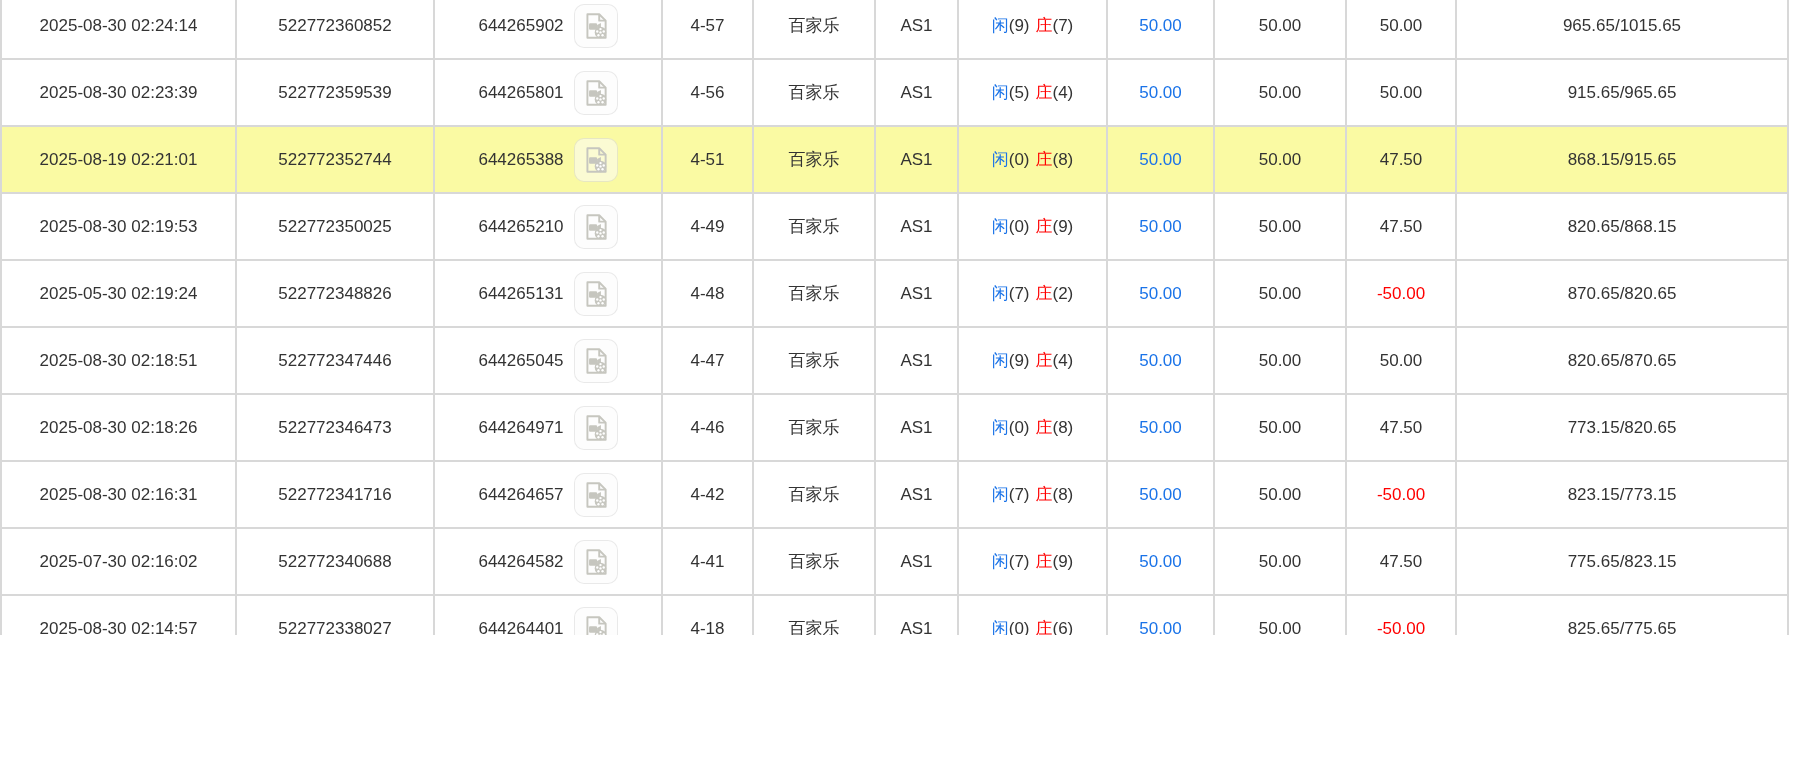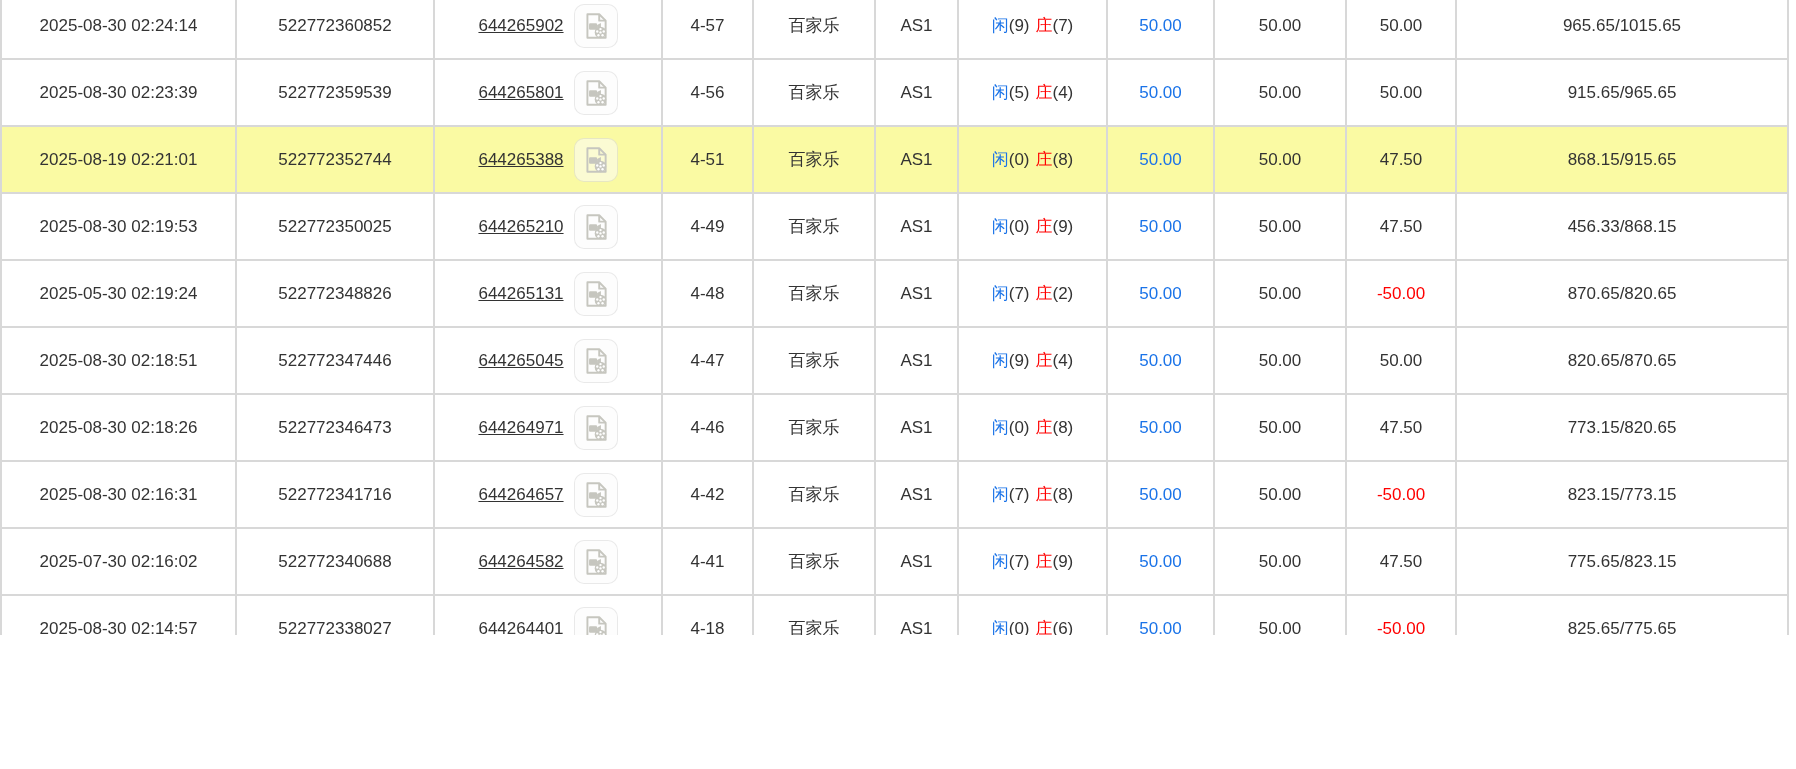--- a/index.html
+++ b/index.html
@@ -16,21 +16,21 @@
     border:2px solid #d8d8d8;
     text-align:center;vertical-align:middle;padding:0;
     overflow:hidden;white-space:nowrap;
   }
   tr.data-row td{height:65px;background:#ffffff;}
   tr.data-row.highlight td{background:var(--highlight,#fafaa3);}
   tr.summary-row td{
     height:43px;background:var(--summary-bg,#9e9e9e);
     border-color:#ffffff;color:#ffffff;font-weight:bold;padding-left:44px;
   }
-  .gameno{display:flex;align-items:center;justify-content:center;gap:10px;text-decoration:underline;}
+  .gameno{display:flex;align-items:center;justify-content:center;gap:10px;}
   .video-btn{
     width:44px;height:44px;border-radius:10px;
     border:1px solid rgba(0,0,0,0.08);
     background:rgba(252,252,252,0.55);
     display:flex;align-items:center;justify-content:center;
     cursor:pointer;padding:0;
   }
   .video-btn svg{color:#c6c6bf;}
   .player{color:var(--player-blue,#1a73e8);}
   .banker{color:var(--banker-red,#ff0000);}
@@ -192,21 +192,21 @@
     <td>百家乐</td>
     <td>AS1</td>
     <td>
       <span class="player">闲</span><span class="score-gap">(0)</span><span class="banker">庄</span><span>(9)</span>
     </td>
     <td>
       <a class="bet-link">50.00</a>
     </td>
     <td>50.00</td>
     <td>47.50</td>
-    <td>456.33/868.15</td>
+    <td>820.65/868.15</td>
   </tr>
         <tr class="data-row">
     <td>2025-05-30 02:19:24</td>
     <td>522772348826</td>
     <td>
       <div class="gameno">
         <span>644265131</span>
         <button class="video-btn">
           <svg width="30" height="30" viewBox="0 0 28 28" aria-hidden="true">
             <path d="M6 3 h11 l6 6 v16 H6 Z" fill="none" stroke="currentColor" stroke-width="1.8" stroke-linejoin="round"></path>

